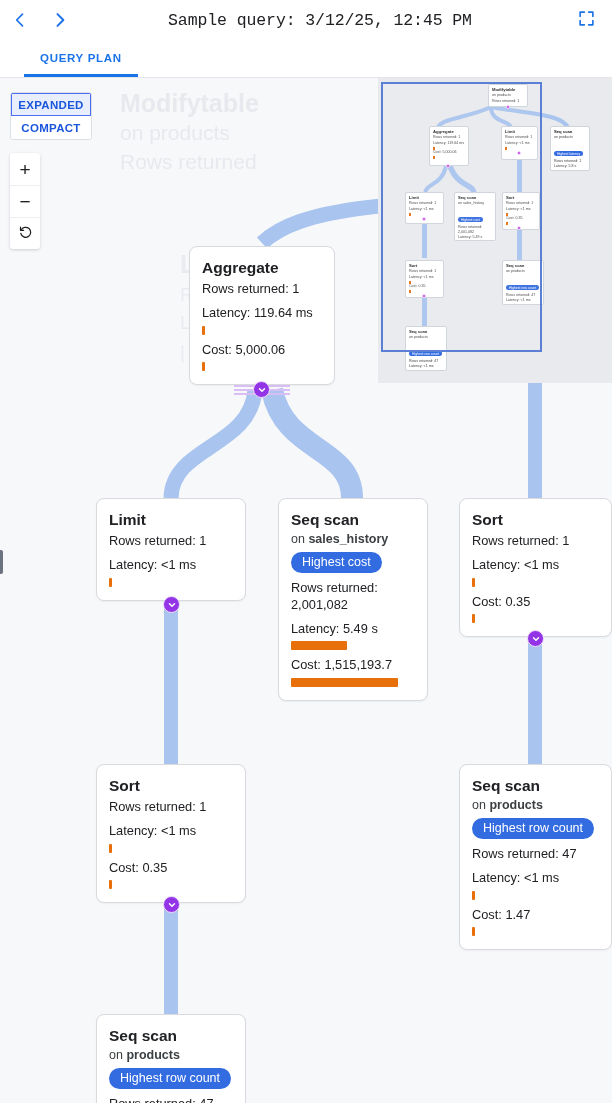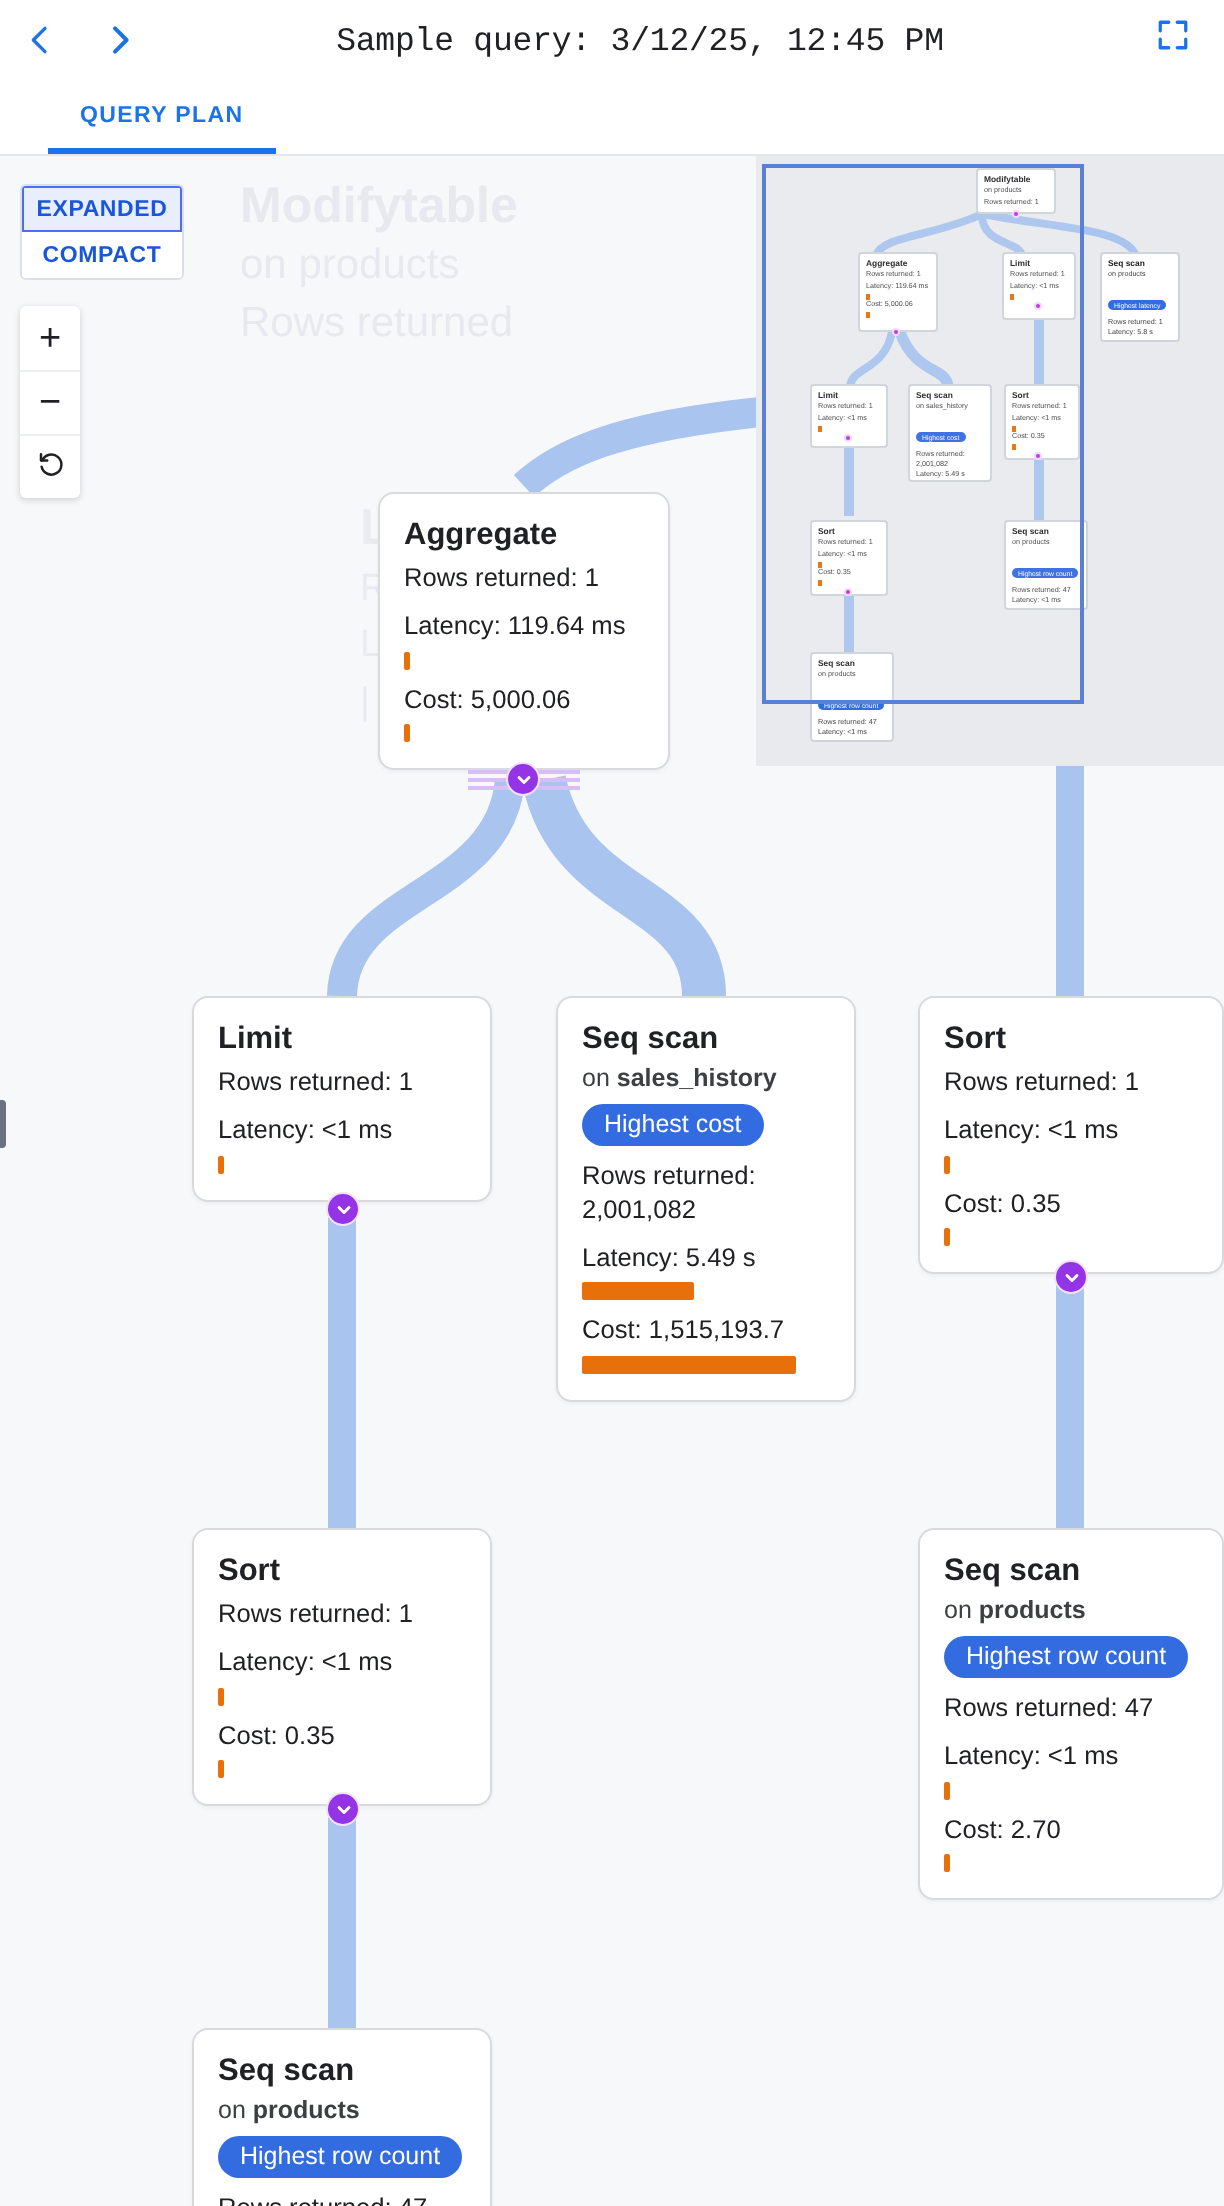--- a/index.html
+++ b/index.html
@@ -298,21 +298,21 @@
     <div class="node" style="left:459px; top:686px; width:153px;">
       <div class="node-title">Seq scan</div>
       <div class="node-on">
         <span>on</span>
         <b>products</b>
       </div>
       <div class="badge">Highest row count</div>
       <div class="node-row">Rows returned: 47</div>
       <div class="node-row">Latency: &lt;1 ms</div>
       <div class="bar" style="width:3px;"></div>
-      <div class="node-row">Cost: 2.70</div>
+      <div class="node-row">Cost: 1.47</div>
       <div class="bar" style="width:3px;"></div>
     </div>
 
     <div class="node" style="left:96px; top:936px; width:150px;">
       <div class="node-title">Seq scan</div>
       <div class="node-on">
         <span>on</span>
         <b>products</b>
       </div>
       <div class="badge">Highest row count</div>

